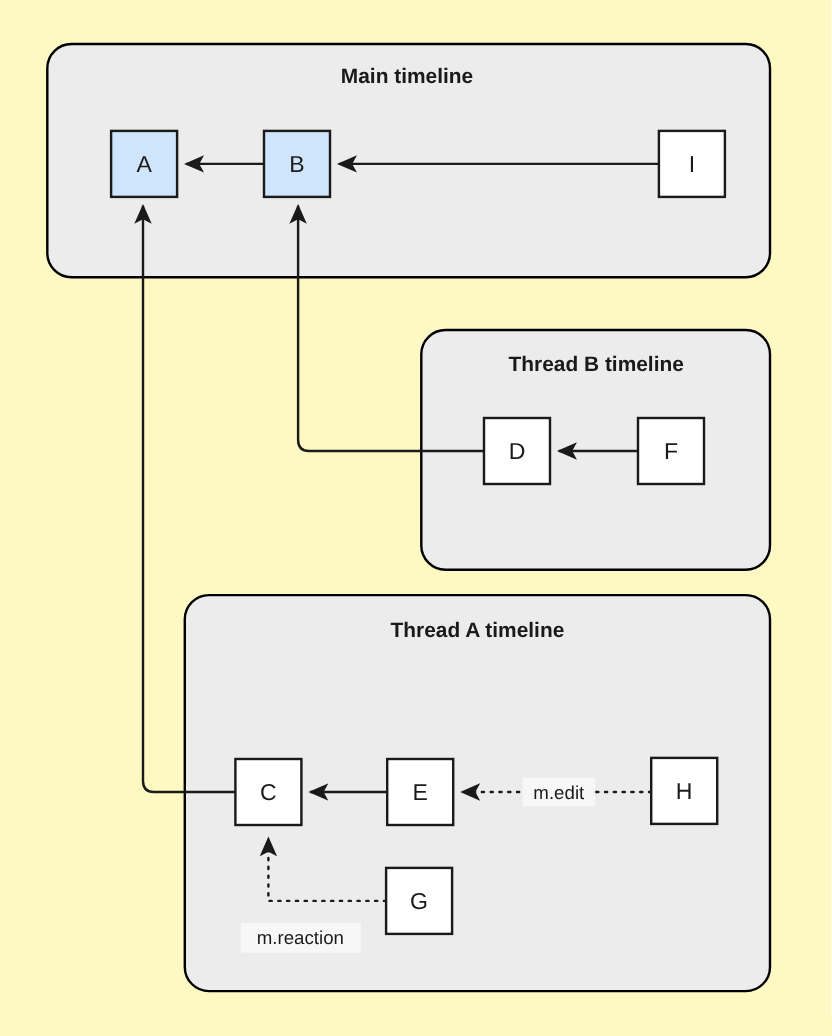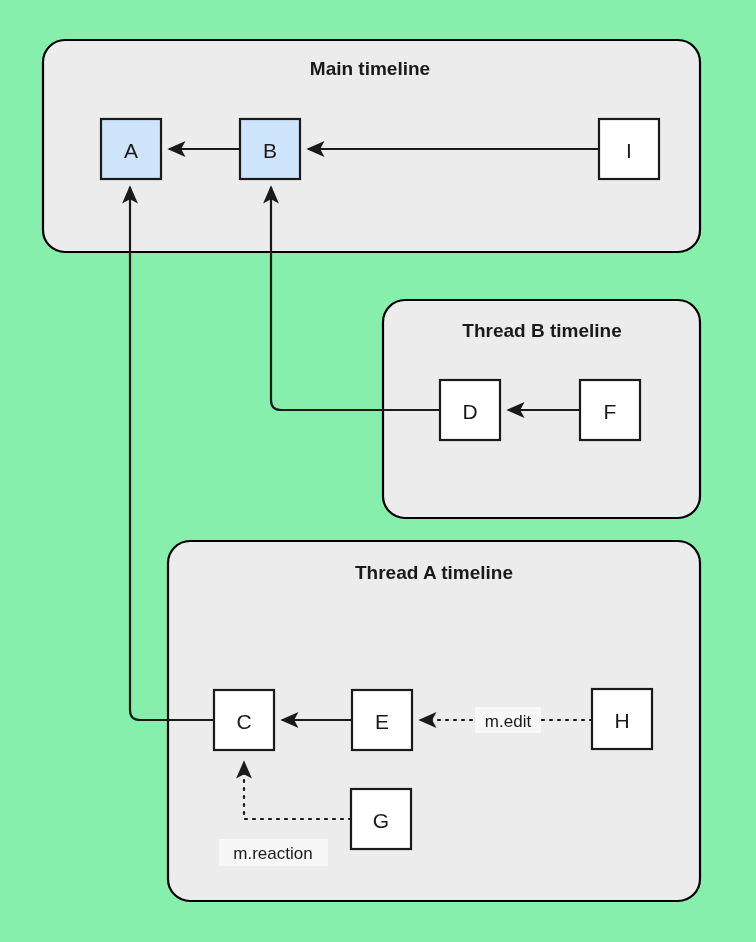--- a/index.html
+++ b/index.html
@@ -4,21 +4,21 @@
 <style>
   html, body {
     margin: 0;
     padding: 0;
     background: #ffffff;
   }
   #canvas {
     position: relative;
     width: 756px;
     height: 942px;
-    background: #86efac;
+    background: #fef9c3;
     overflow: hidden;
     font-family: "Liberation Sans", sans-serif;
   }
   #diagram-svg {
     position: absolute;
     left: 0;
     top: 0;
     width: 756px;
     height: 942px;
   }

